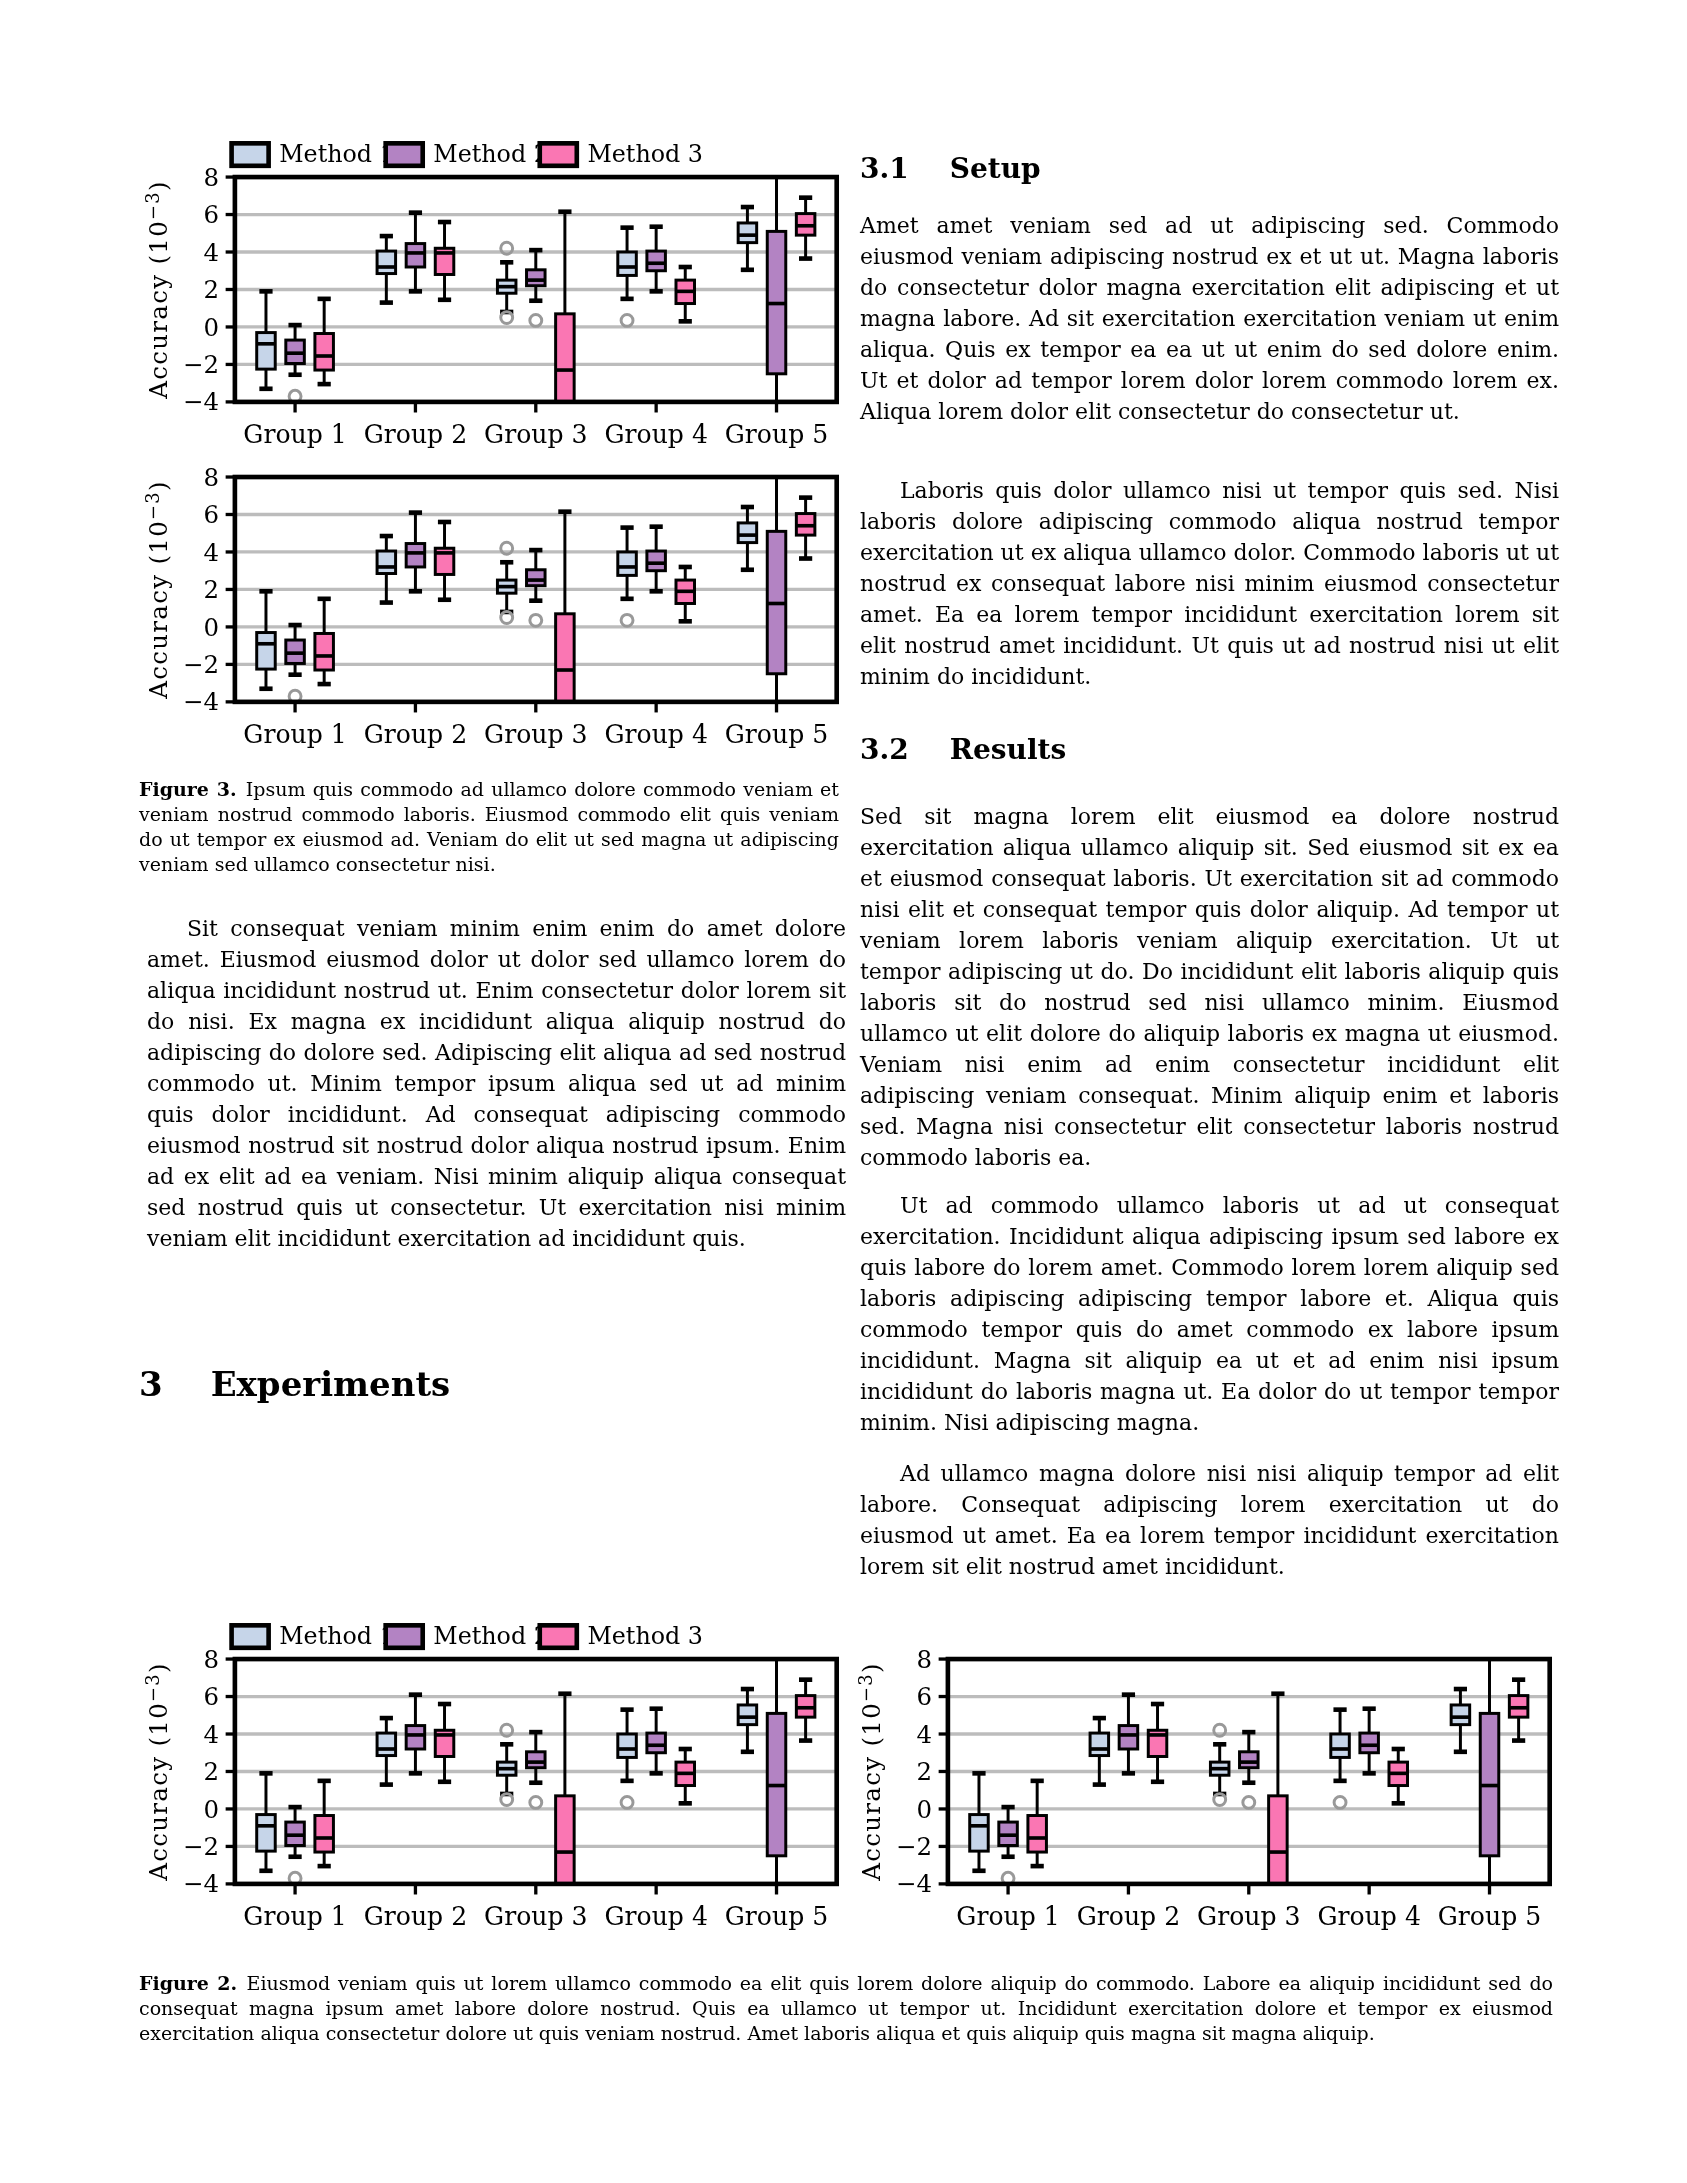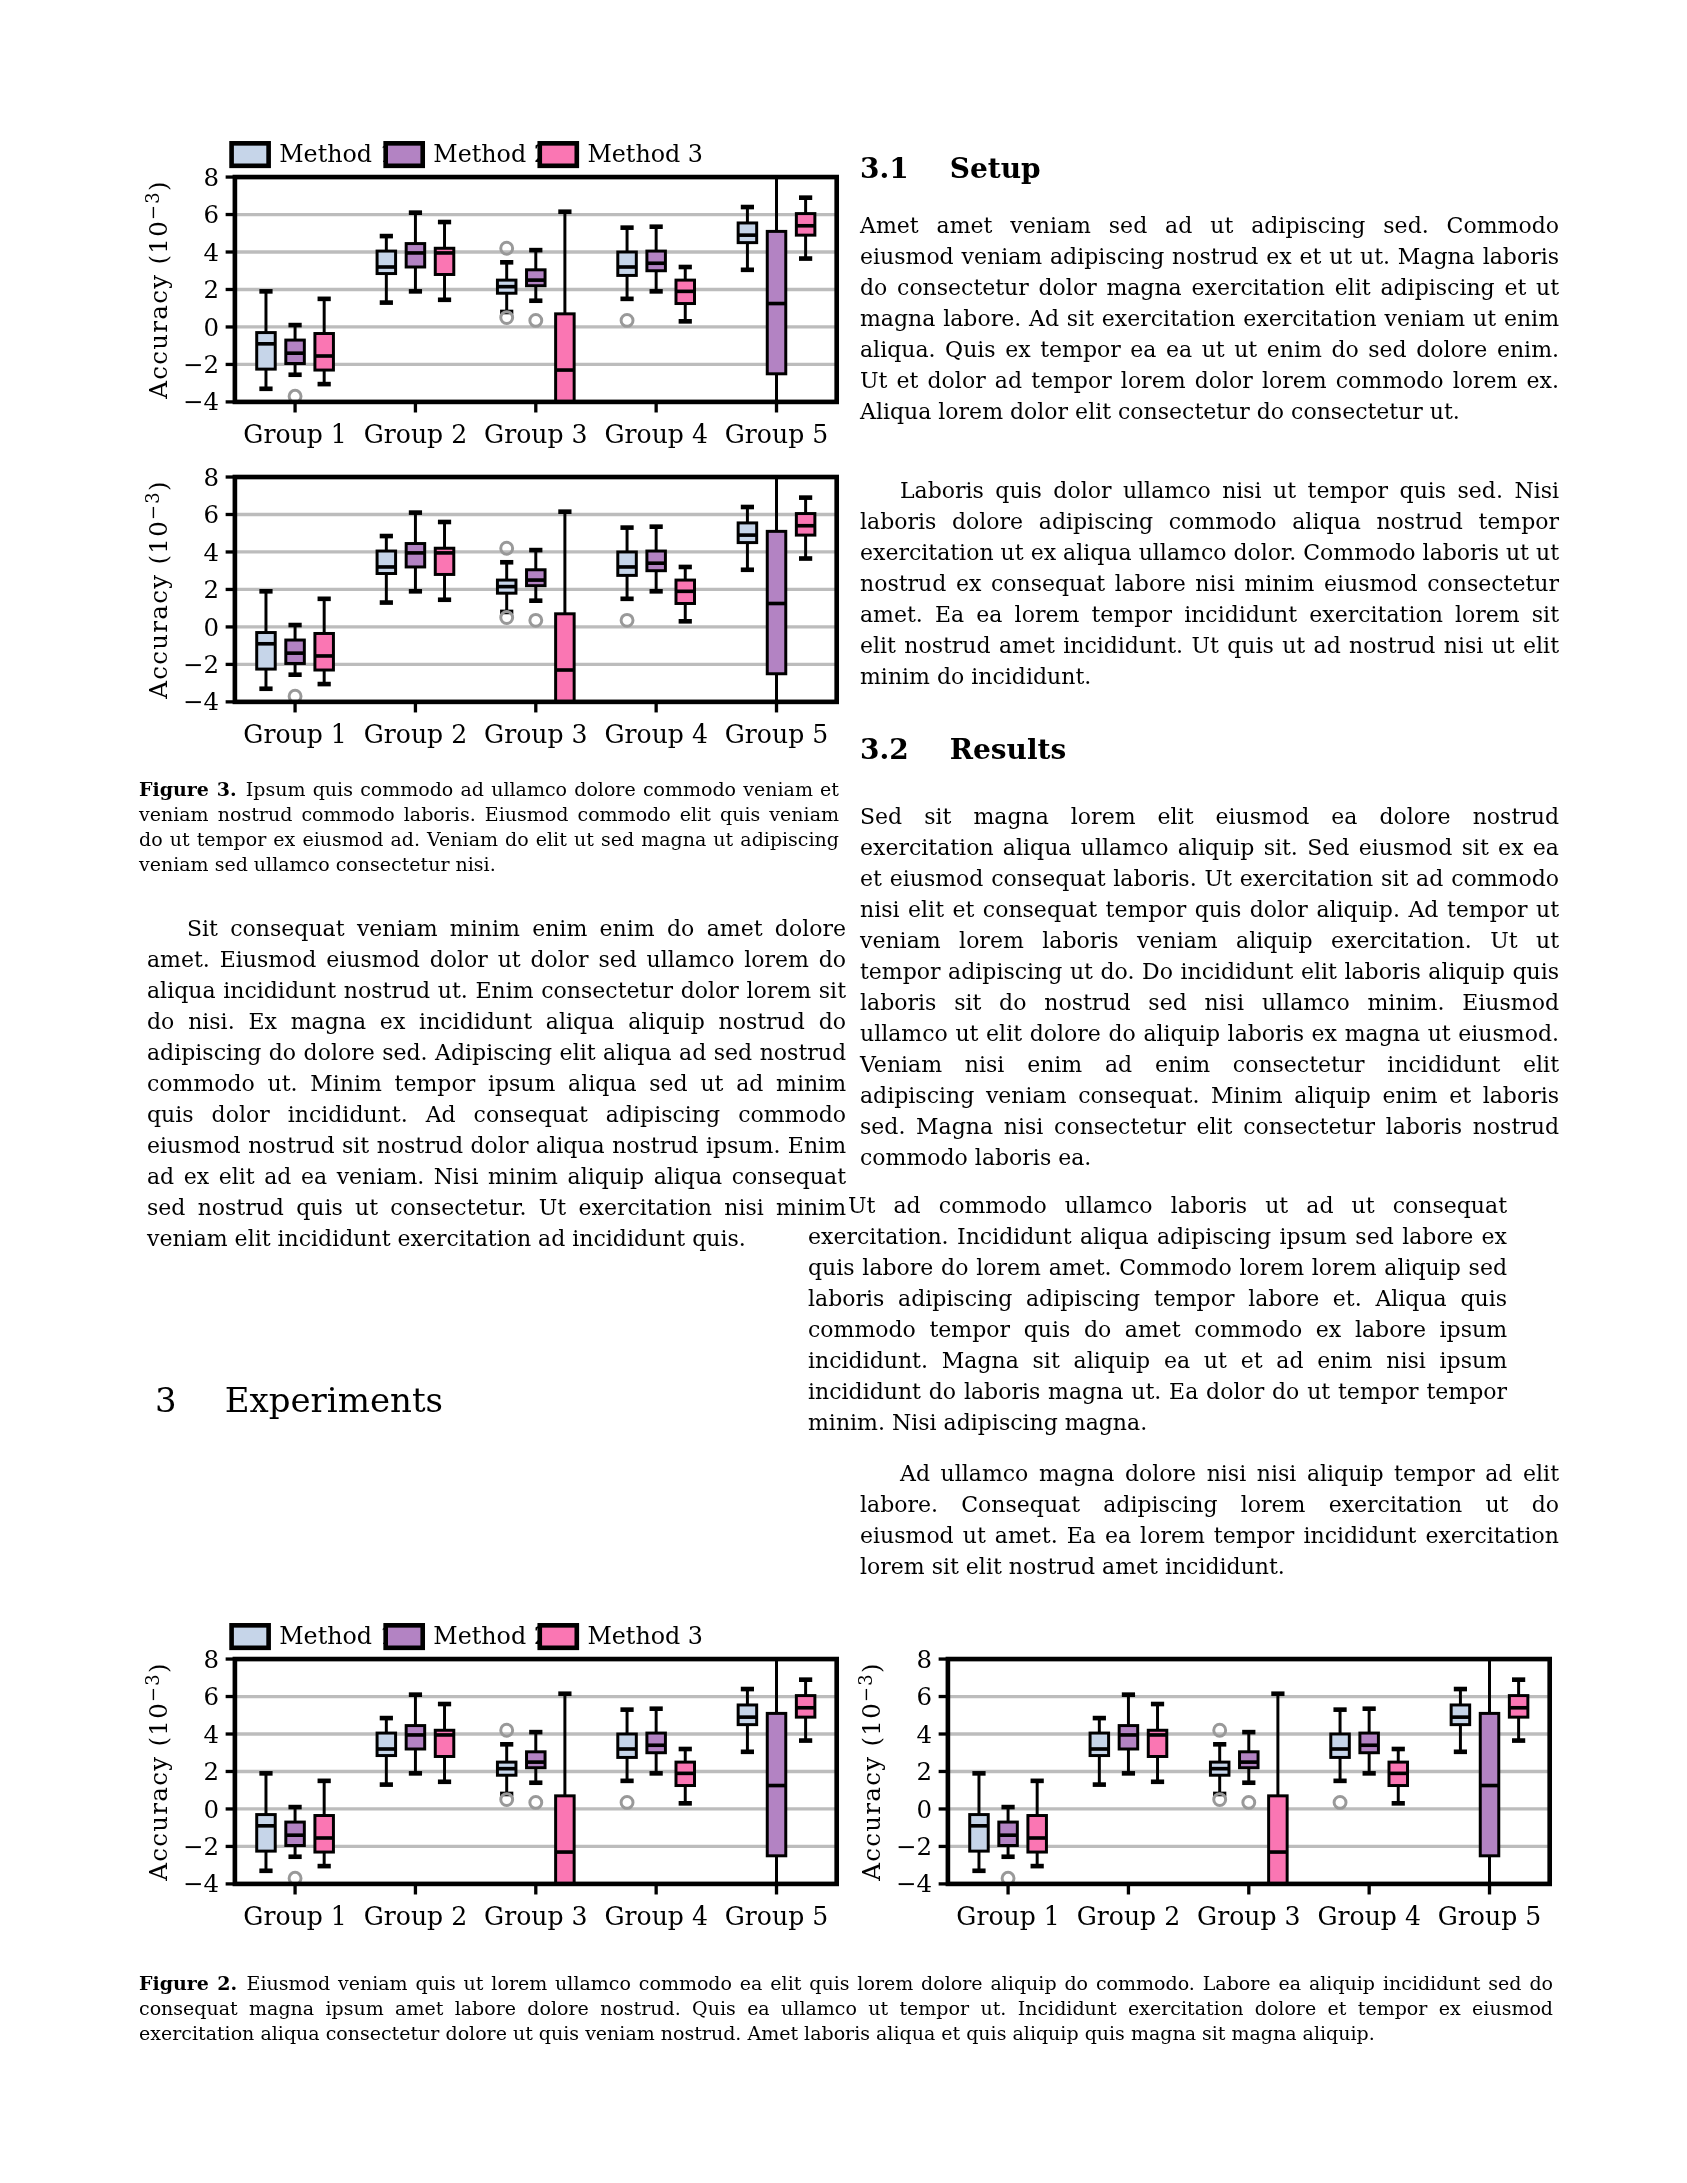--- a/index.html
+++ b/index.html
@@ -3,40 +3,40 @@
 <meta charset="utf-8">
 <style>
   html,body{margin:0;padding:0;background:#fff;}
   .page{position:relative;width:1687px;height:2183px;background:#ffffff;
         font-family:"DejaVu Serif","Liberation Serif",serif;color:#000;overflow:hidden;}
   .abs{position:absolute;}
   p.body{margin:8px;font-size:22px;line-height:31px;text-align:justify;}
   p.indent{text-indent:40px;}
   .caption{font-size:19px;line-height:25px;text-align:justify;margin-top:19px;}
   .caption .cap-label{font-weight:bold;margin-right:9.3px;}
-  h1.sec{margin:16px;font-size:34px;font-weight:normal;}
+  h1.sec{margin:0;font-size:34px;font-weight:bold;}
   h1.sec .num{margin-right:48px;}
   h2.subsec{margin:8px;font-size:28px;font-weight:bold;}
   h2.subsec .num{margin-right:41px;}
   figure{margin:0;}
   svg.chart{display:block;position:absolute;}
   
   #fig3{left:139px;top:136px;width:701px;height:738px;}
   #fig3-chart-a{left:0;top:0;}
   #fig3-chart-b{left:0;top:331px;}
   #fig3-caption{left:0;top:622px;width:700px;}
   #para-sit{left:139px;top:905px;width:699px;}
   #sec3{left:139px;top:1364px;width:699px;}
   #para-exp{left:139px;top:1453px;width:699px;}
   #sec31{left:852px;top:144px;width:699px;}
   #setup-p1{left:852px;top:202px;width:699px;}
   #setup-p2{left:852px;top:467px;width:699px;}
   #sec32{left:852px;top:725px;width:699px;}
   #results-p1{left:852px;top:793px;width:699px;}
-  #results-p2{left:800px;top:1182px;width:699px;}
+  #results-p2{left:852px;top:1182px;width:699px;}
   #results-p3{left:852px;top:1450px;width:699px;}
   #fig2{left:139px;top:1618px;width:1416px;height:463px;}
   #fig2-chart-a{left:0;top:0;}
   #fig2-chart-b{left:713px;top:0;}
   #fig2-caption{left:0;top:334px;width:1414px;}
 </style>
 </head>
 <body>
 
 <div class="page">

